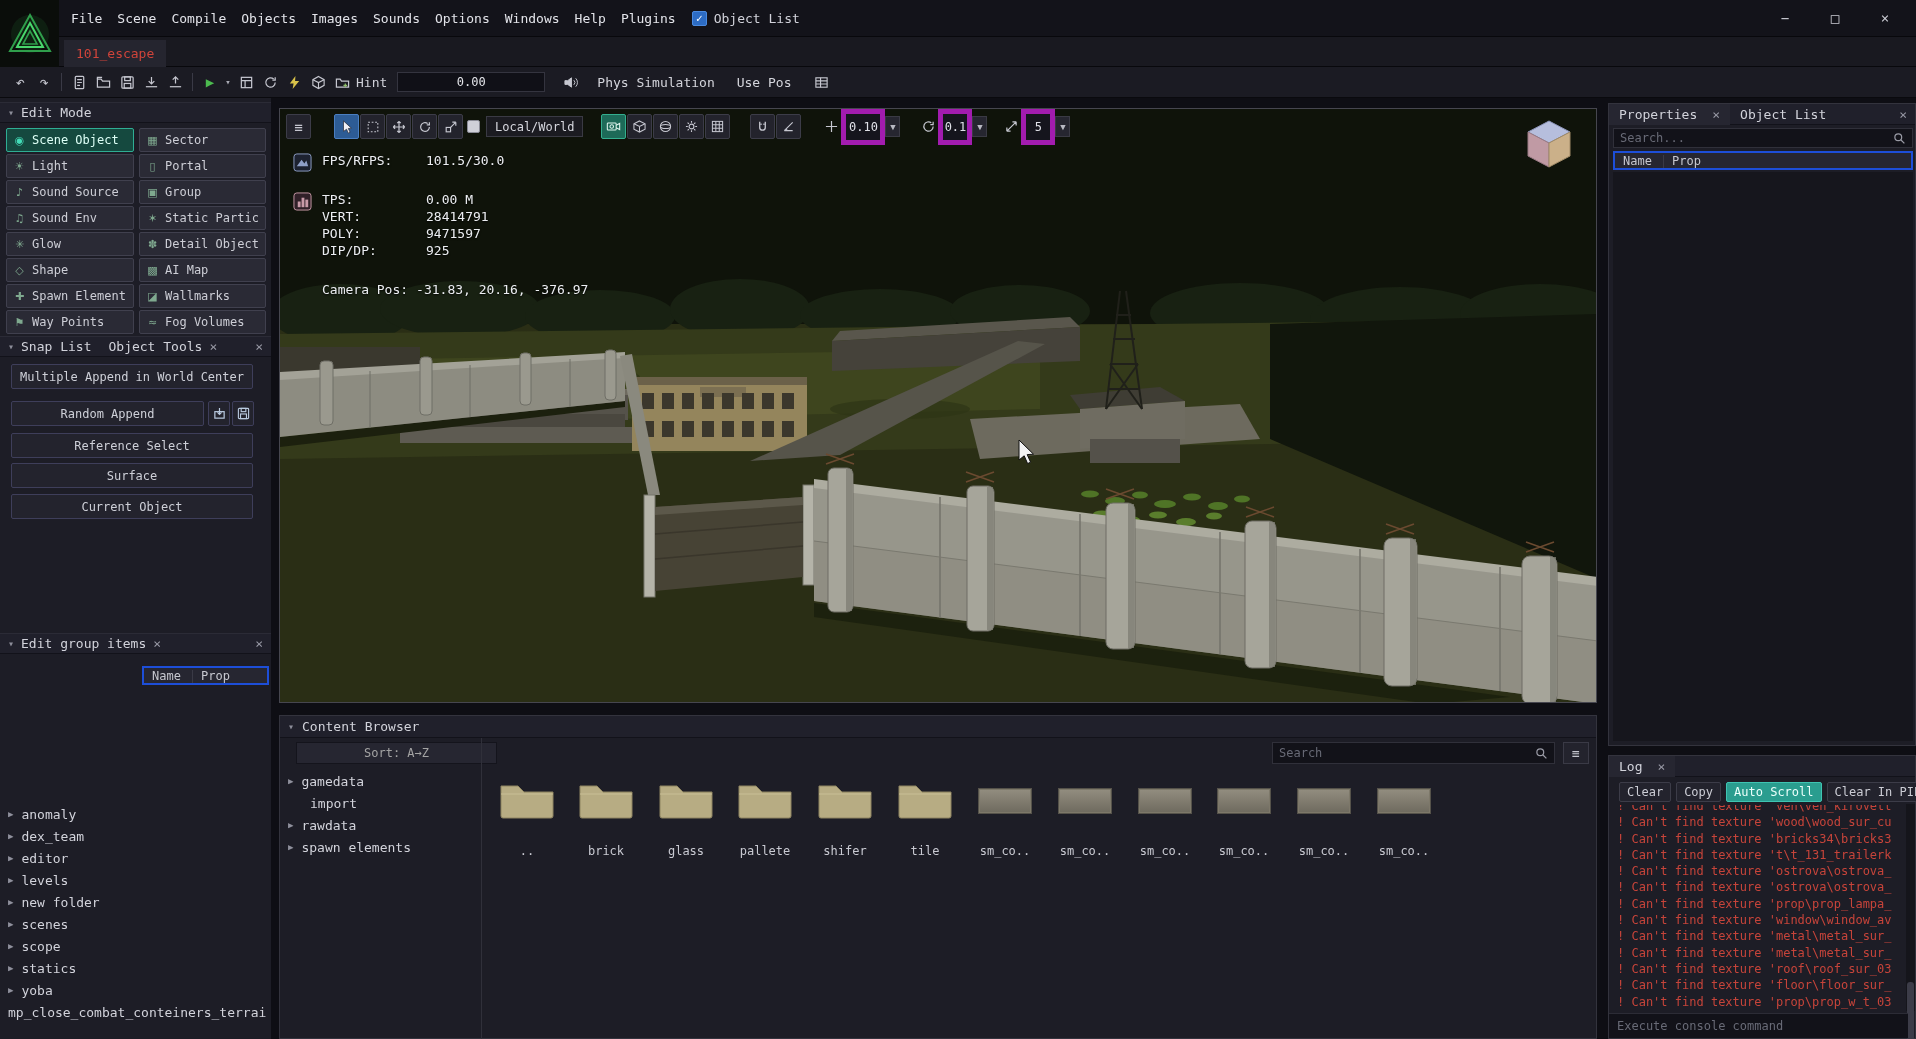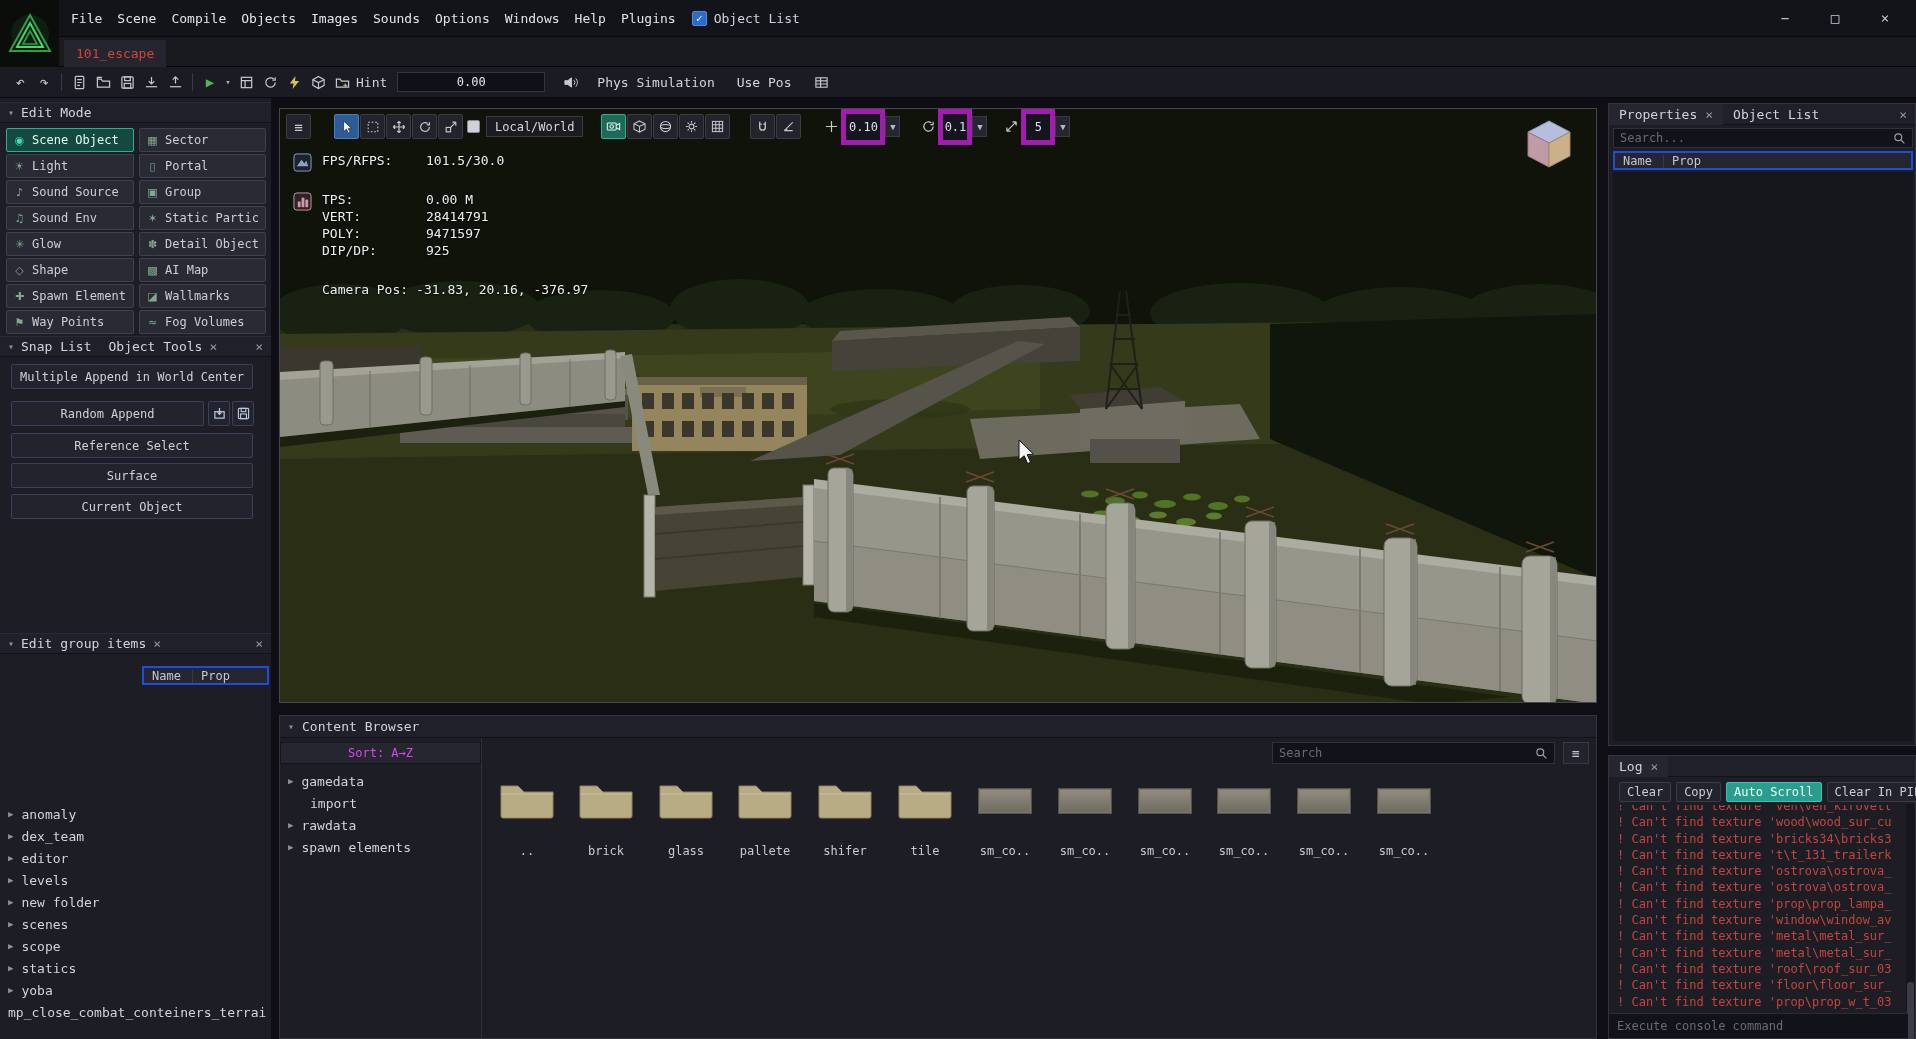--- a/index.html
+++ b/index.html
@@ -67,36 +67,36 @@
 .vp-caret{width:15px;height:21px;background:#262630;border:1px solid #3a3a44;display:flex;align-items:center;justify-content:center;font-size:9px;color:#b8b9c2}
 .stat-row{position:absolute;left:42px;display:flex;white-space:pre;color:#eceef2;text-shadow:0 1px 2px rgba(0,0,0,.85);z-index:2}
 .stat-label{display:inline-block;width:104px}
 .stat-icon{position:absolute;left:13px;z-index:2}
 .gizmo{position:absolute;right:20px;top:8px;z-index:2}
 .vp-cursor{position:absolute;left:738px;top:330px;z-index:5}
 
 
 .cbrowser{position:absolute;left:279px;top:715px;width:1318px;height:324px;background:#1d1d26;border:1px solid #33333d}
 .cb-header{position:absolute;left:0;top:0;width:100%;height:22px;background:#20202b;display:flex;align-items:center;gap:8px;padding:0 8px;border-bottom:1px solid #12121a}
-.sort-head{position:absolute;left:0;top:26px;width:201px;height:22px;background:#262631;border:1px solid #14141c;display:flex;align-items:center;justify-content:center;font-size:12px;color:#d946ef}
+.sort-head{position:absolute;left:16px;top:26px;width:201px;height:22px;background:#262631;border:1px solid #14141c;display:flex;align-items:center;justify-content:center;font-size:12px;color:#a3a3a3}
 .cb-tree-row{position:absolute;width:201px;height:22px;display:flex;align-items:center;gap:8px;padding-left:8px;font-size:13px}
 .cb-vdiv{position:absolute;left:201px;top:22px;width:1px;height:302px;background:#30303a}
 .path-bar{position:absolute;left:210px;top:26px;width:776px;height:22px;background:#121219;border:1px solid #30303a;display:flex;align-items:center;padding:0 8px;color:#d6d7cf}
 .cb-search{position:absolute;left:992px;top:26px;width:283px;height:22px;background:#121219;border:1px solid #30303a;display:flex;align-items:center;padding:0 6px}
 .cb-search input{flex:1;background:transparent;border:none;outline:none;color:#cfd0d8;font:inherit;font-size:12px;min-width:0}
 .cb-list-btn{position:absolute;left:1283px;top:26px;width:26px;height:22px;background:#23232d;border:1px solid #3a3a46;display:flex;align-items:center;justify-content:center;color:#c5c6cf}
 .tile{position:absolute;top:54px;width:74px;height:88px;display:flex;flex-direction:column;align-items:center}
 .tile-label{margin-top:auto;font-size:12px;color:#c9cad2;max-width:74px;overflow:hidden;white-space:nowrap}
 .folder-ico{margin-top:6px}
 .asset-thumb{margin-top:18px;width:54px;height:26px;background:linear-gradient(180deg,#938e80,#6e6a5e);border:1px solid #55524a;box-shadow:inset 0 0 0 1px #7d7869}
 
 
 .rpanel{position:absolute;left:1608px;width:308px;background:#1d1d26;border:1px solid #33333d}
 .rp-header{display:flex;align-items:center;height:21px;background:#20202b;border-bottom:1px solid #12121a}
-.rp-tab{display:flex;align-items:center;gap:8px;padding:0 10px;height:21px;white-space:nowrap}
+.rp-tab{display:flex;align-items:center;gap:15px;padding:0 10px;height:21px;white-space:nowrap}
 .rp-tab.active{background:#262631}
 .rp-search{position:absolute;left:4px;top:24px;width:300px;height:20px;background:#121219;border:1px solid #30303a;display:flex;align-items:center;padding:0 6px}
 .rp-search input{flex:1;background:transparent;border:none;outline:none;color:#cfd0d8;font:inherit;font-size:12px;min-width:0}
 .np2{position:absolute;left:4px;top:47px;width:300px;height:19px}
 .rp-body{position:absolute;left:4px;top:68px;width:300px;bottom:4px;background:#16161d}
 .log-btnrow{position:absolute;left:0;top:24px;width:100%;height:24px;display:flex;align-items:center;gap:5px;padding-left:10px}
 .log-btn{height:20px;padding:0 7px;background:#23232d;border:1px solid #3c3c48;border-radius:2px;font-size:12px;display:flex;align-items:center;color:#cccdd5;white-space:nowrap}
 .log-btn.active{background:#2a9d8f;border-color:#3fc4b2;color:#eafffb}
 .log-lines{position:absolute;left:8px;top:49px;width:290px;height:206px;overflow:hidden}
 .log-line{height:16.3px;line-height:16.3px;color:#c7443a;font-size:12px;white-space:pre;overflow:hidden}

